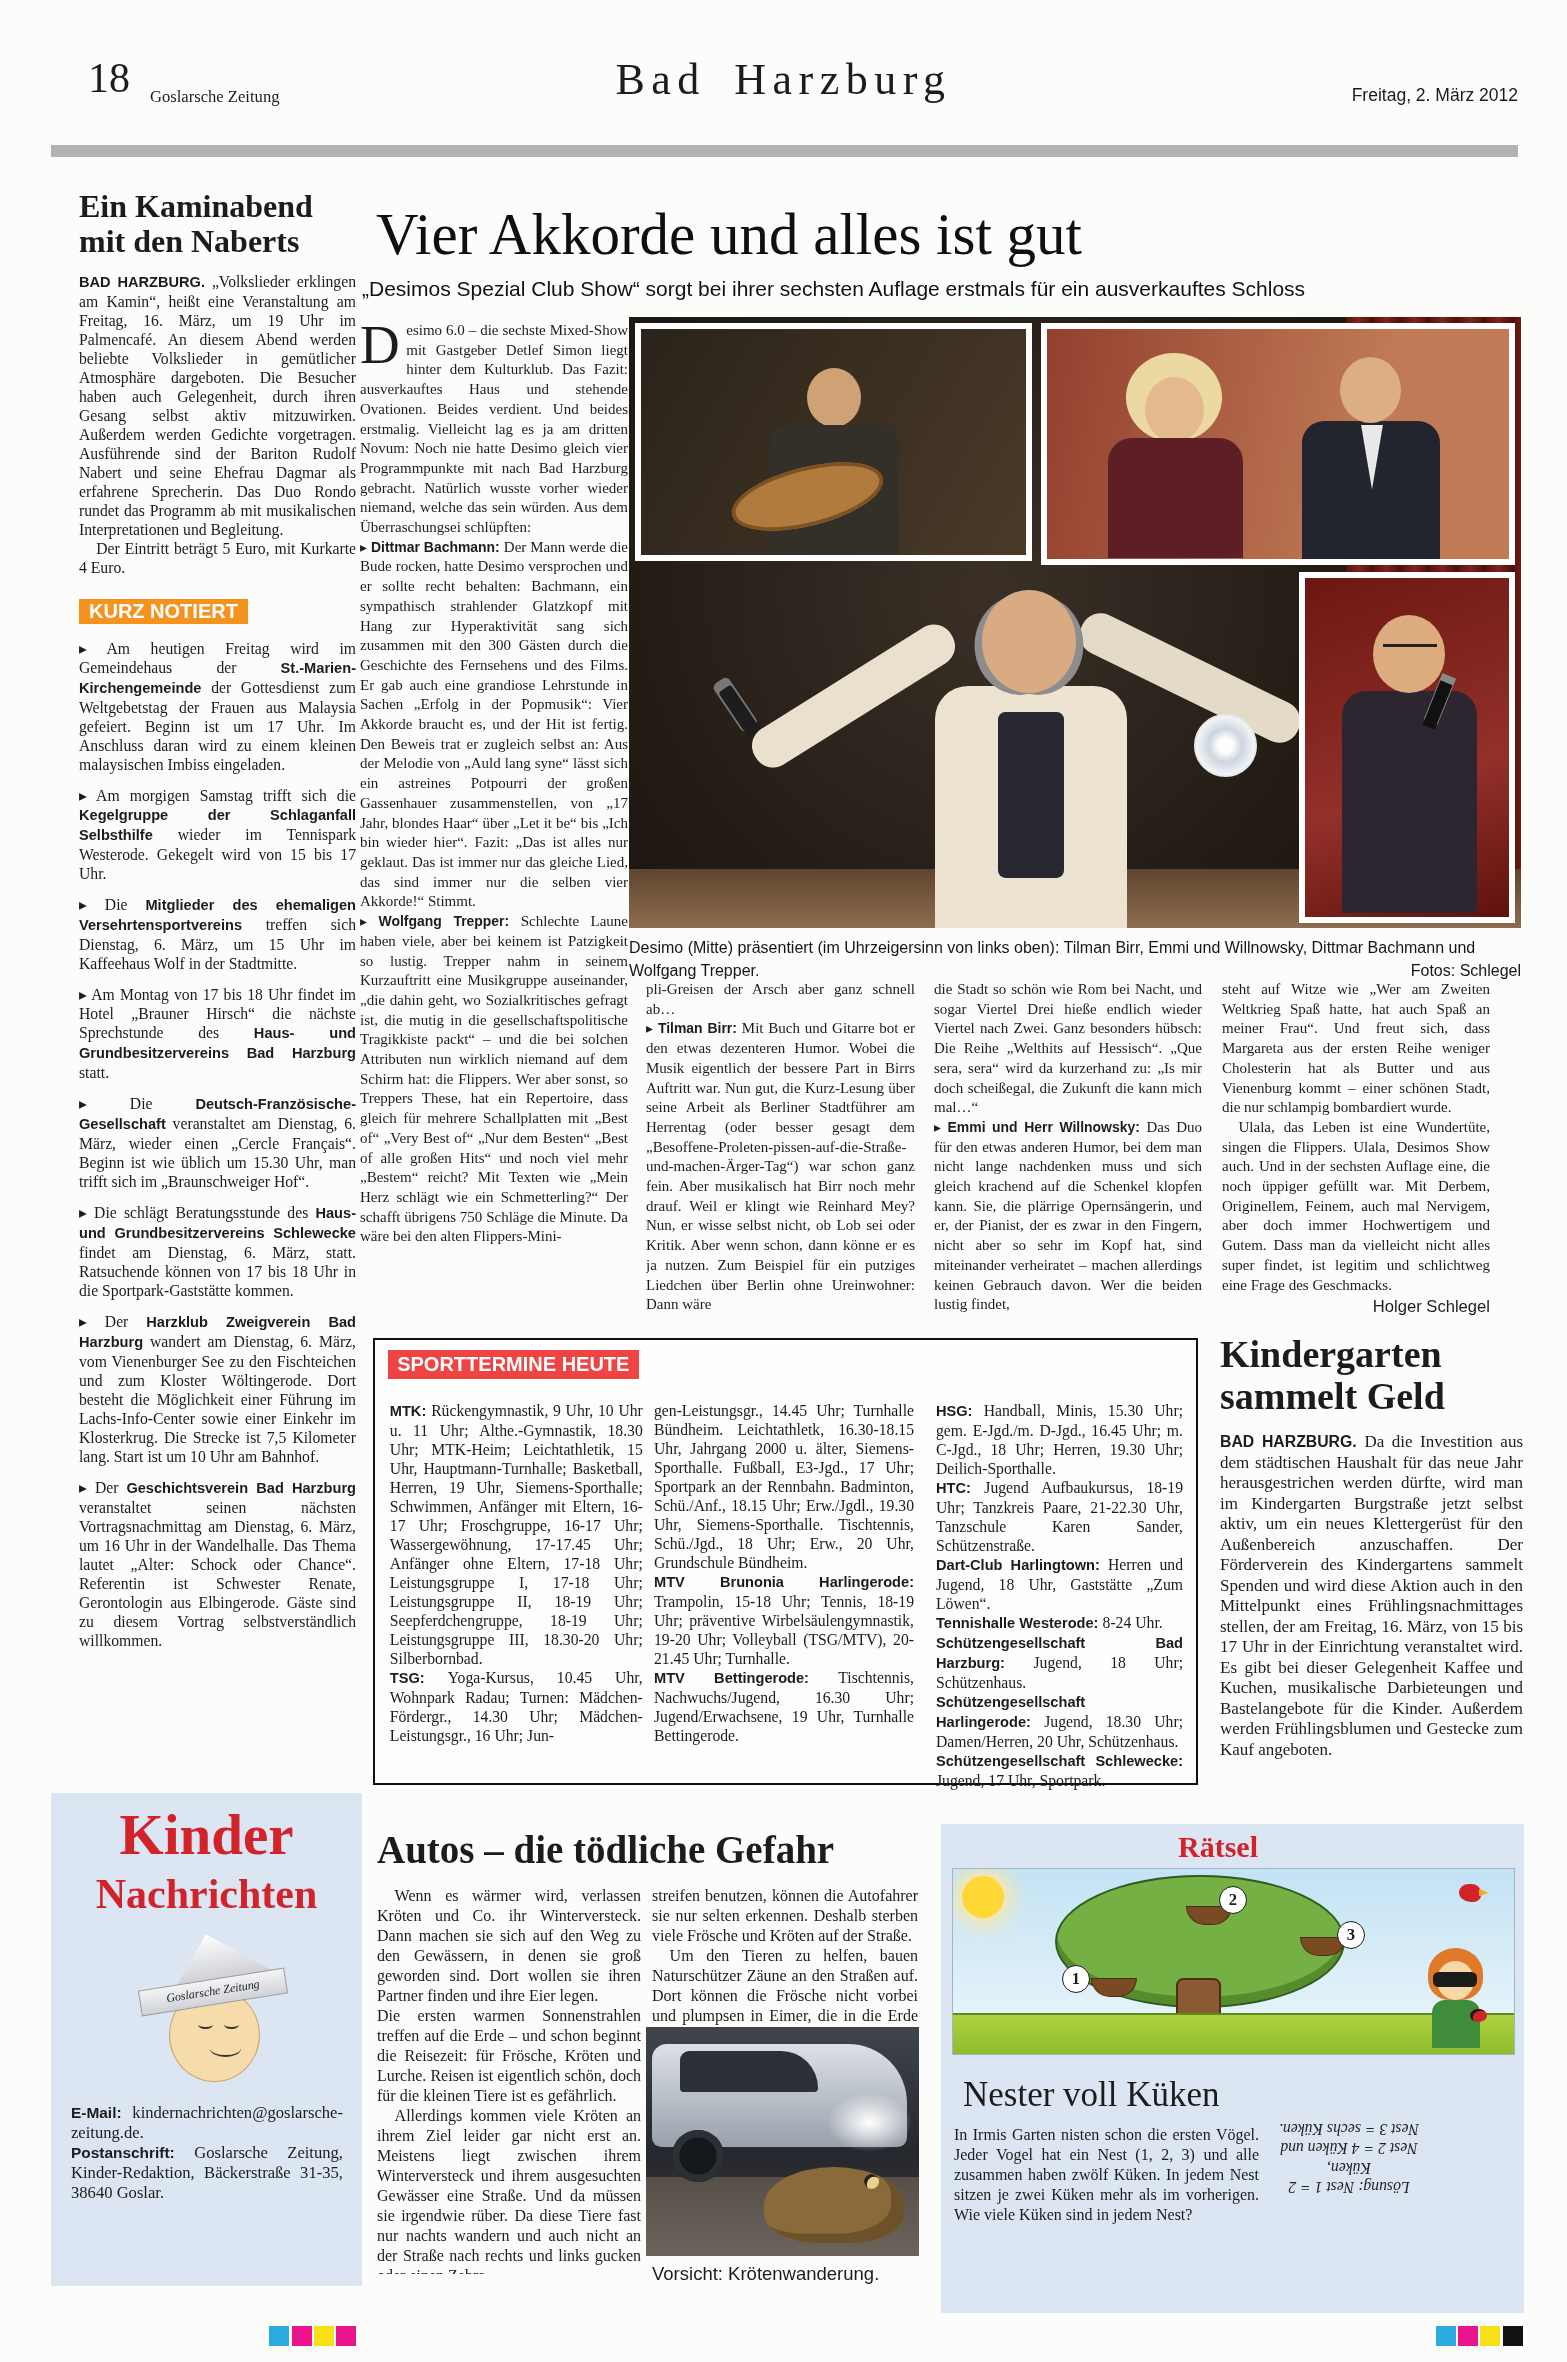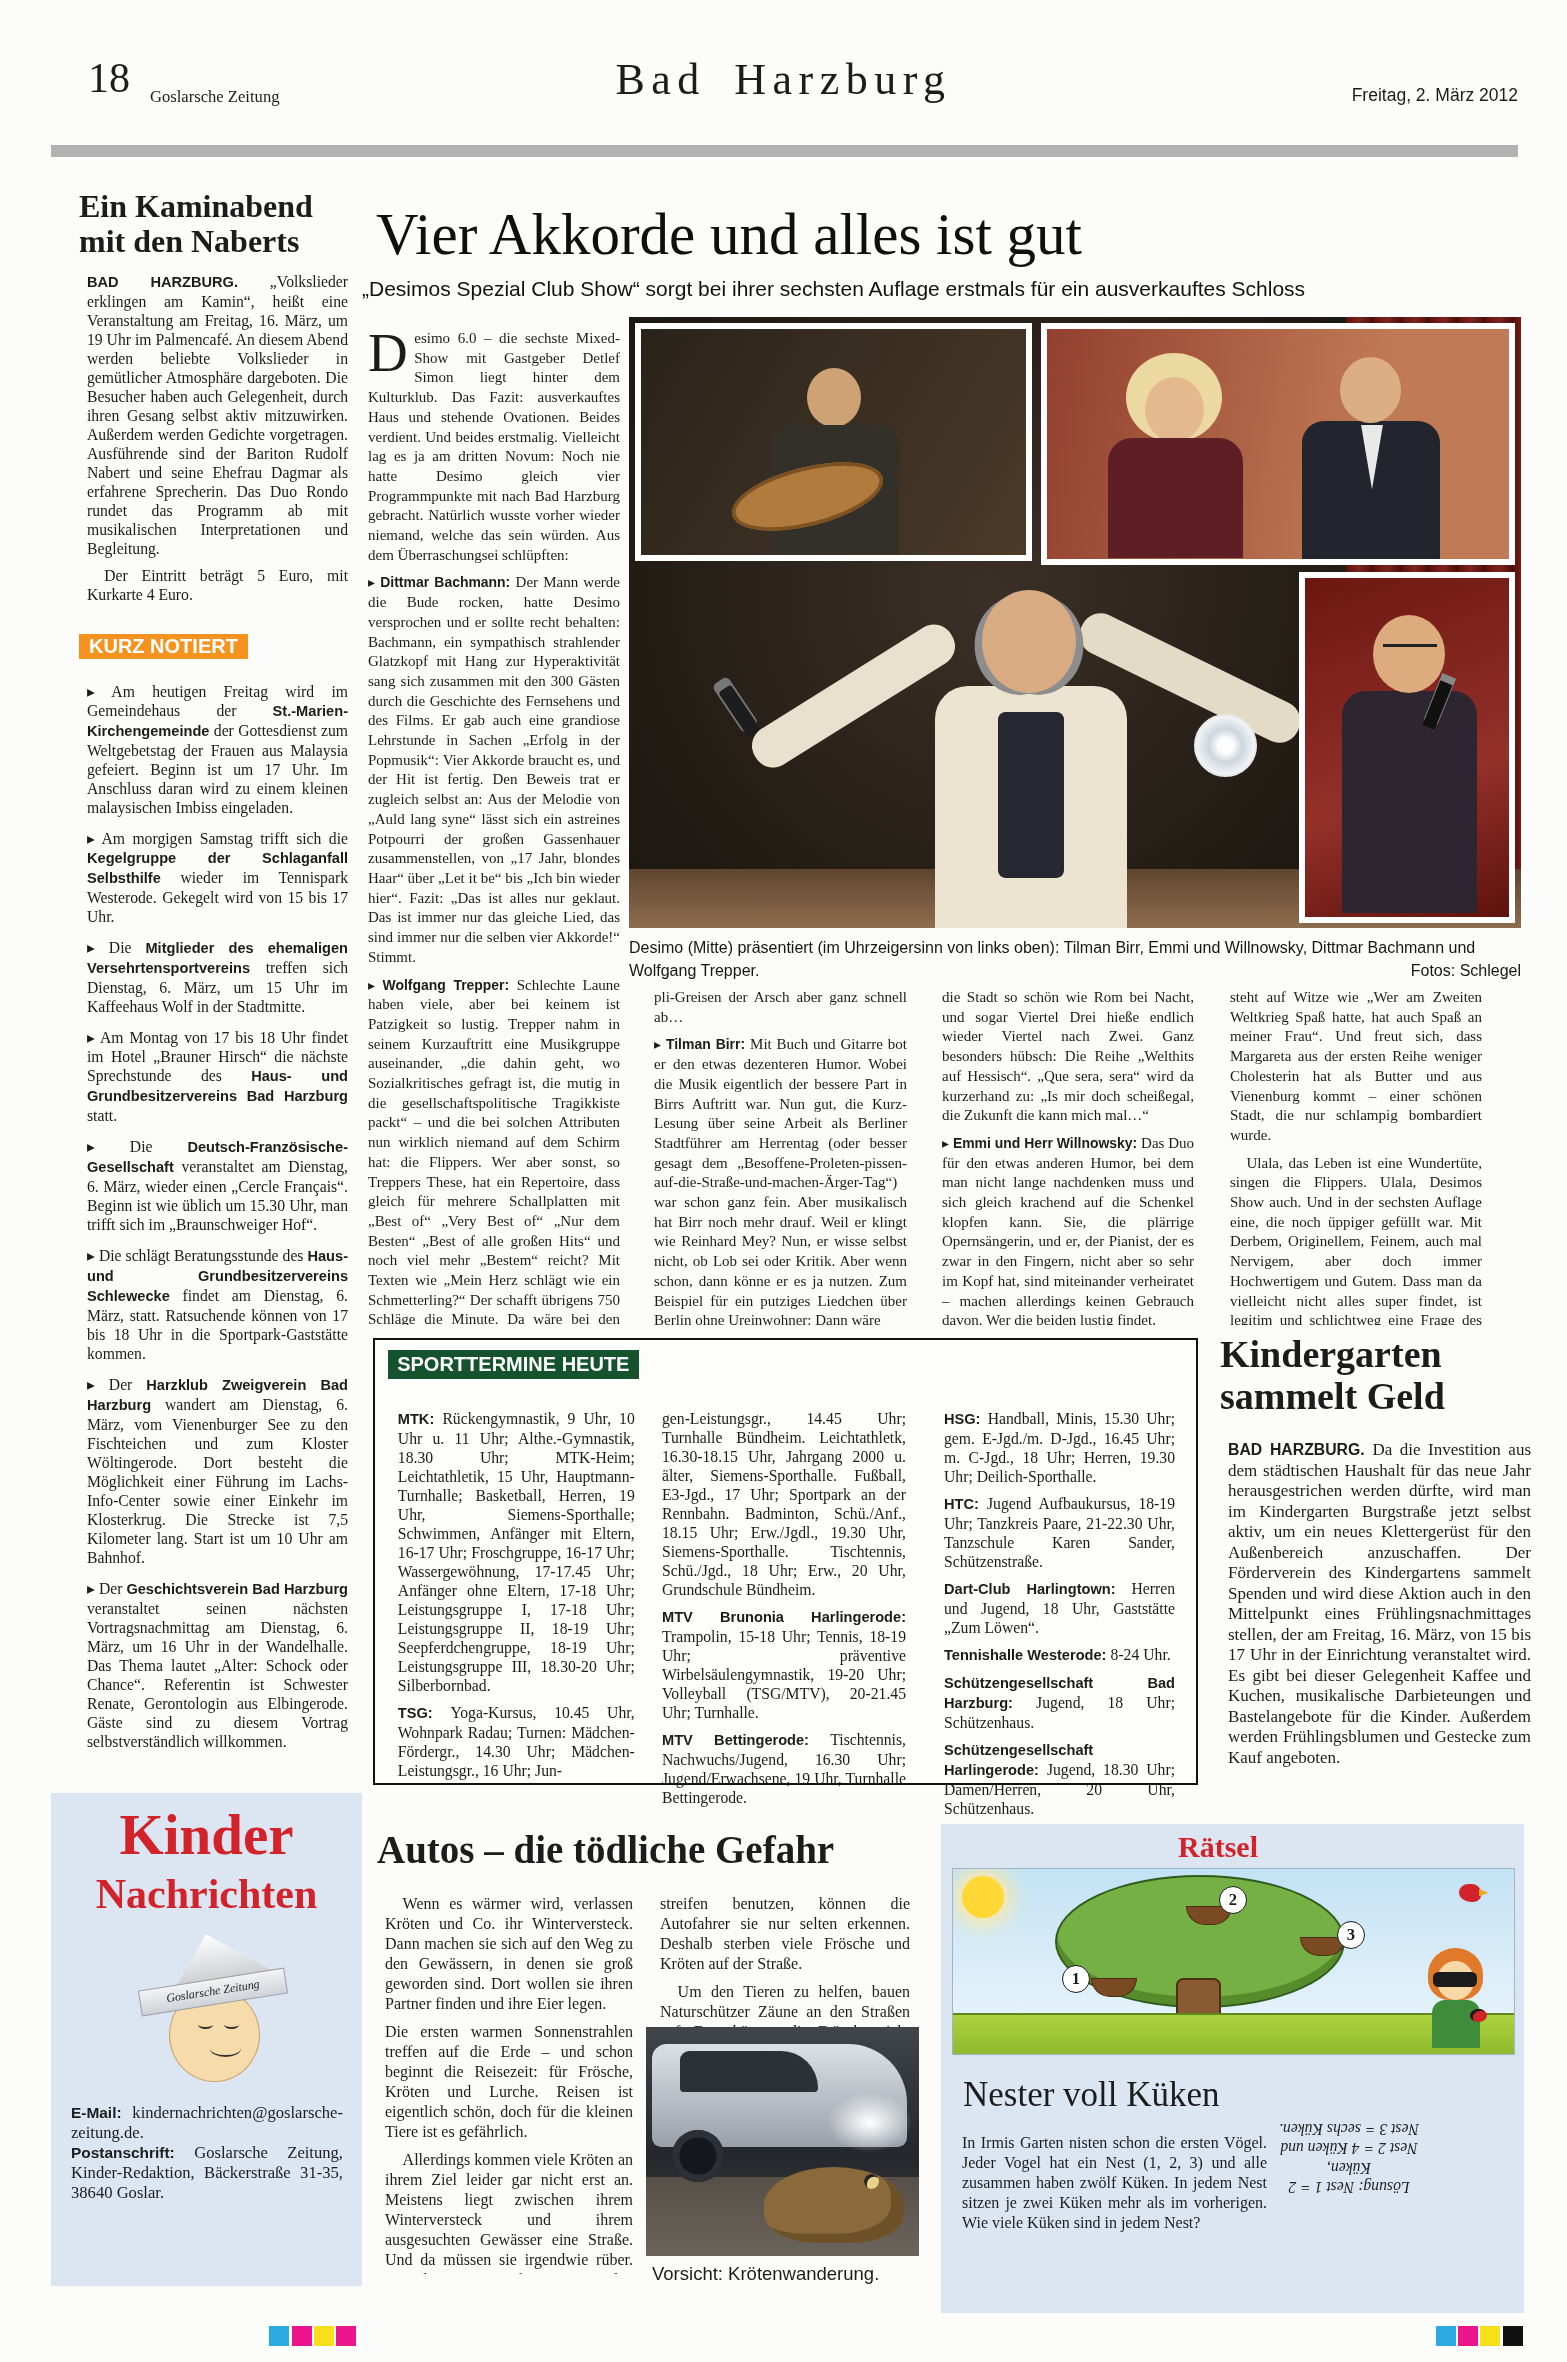--- a/index.html
+++ b/index.html
@@ -1,21 +1,21 @@
 <!DOCTYPE html>
 <html style="font-size:14.8px"><head>
 <meta charset="utf-8">
 <style>
   html,body{margin:0;padding:0;background:#888;}
   .page{position:relative;width:1567px;height:2363px;background:#fcfcfa;overflow:hidden;
         font-family:"Liberation Serif","DejaVu Serif",serif;color:#1c1c1c;}
   .abs{position:absolute;}
   .jt{text-align:justify;}
   .bb{font-family:"Liberation Sans","DejaVu Sans",sans-serif;font-weight:700;font-size:0.93em;}
-  p{margin:8px;}
+  p{margin:0;}
   .ind{text-indent:1.1em;}
 
   
   .pagenum{left:88px;top:57px;font-size:42px;line-height:42px;}
   .papername{left:150px;top:87px;font-size:16.6px;}
   .sectiontitle{left:0;top:54px;width:100%;text-align:center;font-size:44px;letter-spacing:6.5px;word-spacing:11px;}
   .pagedate{right:49px;top:85px;font-family:"Liberation Sans","DejaVu Sans",sans-serif;font-size:17.5px;}
   .headrule{left:51px;top:145px;width:1467px;height:12px;}
 
   
@@ -224,21 +224,21 @@
     <p class="jt">die Stadt so schön wie Rom bei Nacht, und sogar Viertel Drei hieße endlich wieder Viertel nach Zwei. Ganz besonders hübsch: Die Reihe „Welthits auf Hessisch“. „Que sera, sera“ wird da kurzerhand zu: „Is mir doch scheißegal, die Zukunft die kann mich mal…“</p>
     <p class="jt"><span class="bb">▸ Emmi und Herr Willnowsky: </span><span>Das Duo für den etwas anderen Humor, bei dem man nicht lange nachdenken muss und sich gleich krachend auf die Schenkel klopfen kann. Sie, die plärrige Opernsängerin, und er, der Pianist, der es zwar in den Fingern, nicht aber so sehr im Kopf hat, sind miteinander verheiratet – machen allerdings keinen Gebrauch davon. Wer die beiden lustig findet,</span></p>
   </div>
   <div class="abs artcol col4">
     <p class="jt">steht auf Witze wie „Wer am Zweiten Weltkrieg Spaß hatte, hat auch Spaß an meiner Frau“. Und freut sich, dass Margareta aus der ersten Reihe weniger Cholesterin hat als Butter und aus Vienenburg kommt – einer schönen Stadt, die nur schlampig bombardiert wurde.</p>
     <p class="jt ind">Ulala, das Leben ist eine Wundertüte, singen die Flippers. Ulala, Desimos Show auch. Und in der sechsten Auflage eine, die noch üppiger gefüllt war. Mit Derbem, Originellem, Feinem, auch mal Nervigem, aber doch immer Hochwertigem und Gutem. Dass man da vielleicht nicht alles super findet, ist legitim und schlichtweg eine Frage des Geschmacks.</p>
     <span class="author">Holger Schlegel</span>
   </div>
 
   <section class="abs sportbox">
-    <div class="sp-label" style="background-color: #14532d;">SPORTTERMINE HEUTE</div>
+    <div class="sp-label" style="background-color: #ef4444;">SPORTTERMINE HEUTE</div>
     <div class="sp-col sp-c1">
       <p class="jt"><span class="bb">MTK: </span><span>Rückengymnastik, 9 Uhr, 10 Uhr u. 11 Uhr; Althe.-Gymnastik, 18.30 Uhr; MTK-Heim; Leichtathletik, 15 Uhr, Hauptmann-Turnhalle; Basketball, Herren, 19 Uhr, Siemens-Sporthalle; Schwimmen, Anfänger mit Eltern, 16-17 Uhr; Froschgruppe, 16-17 Uhr; Wassergewöhnung, 17-17.45 Uhr; Anfänger ohne Eltern, 17-18 Uhr; Leistungsgruppe I, 17-18 Uhr; Leistungsgruppe II, 18-19 Uhr; Seepferdchengruppe, 18-19 Uhr; Leistungsgruppe III, 18.30-20 Uhr; Silberbornbad.</span></p>
       <p class="jt"><span class="bb">TSG: </span><span>Yoga-Kursus, 10.45 Uhr, Wohnpark Radau; Turnen: Mädchen-Fördergr., 14.30 Uhr; Mädchen-Leistungsgr., 16 Uhr; Jun-</span></p>
     </div>
     <div class="sp-col sp-c2">
       <p class="jt"><span>gen-Leistungsgr., 14.45 Uhr; Turnhalle Bündheim. Leichtathletk, 16.30-18.15 Uhr, Jahrgang 2000 u. älter, Siemens-Sporthalle. Fußball, E3-Jgd., 17 Uhr; Sportpark an der Rennbahn. Badminton, Schü./Anf., 18.15 Uhr; Erw./Jgdl., 19.30 Uhr, Siemens-Sporthalle. Tischtennis, Schü./Jgd., 18 Uhr; Erw., 20 Uhr, Grundschule Bündheim.</span></p>
       <p class="jt"><span class="bb">MTV Brunonia Harlingerode: </span><span>Trampolin, 15-18 Uhr; Tennis, 18-19 Uhr; präventive Wirbelsäulengymnastik, 19-20 Uhr; Volleyball (TSG/MTV), 20-21.45 Uhr; Turnhalle.</span></p>
       <p class="jt"><span class="bb">MTV Bettingerode: </span><span>Tischtennis, Nachwuchs/Jugend, 16.30 Uhr; Jugend/Erwachsene, 19 Uhr, Turnhalle Bettingerode.</span></p>
     </div>
     <div class="sp-col sp-c3">

